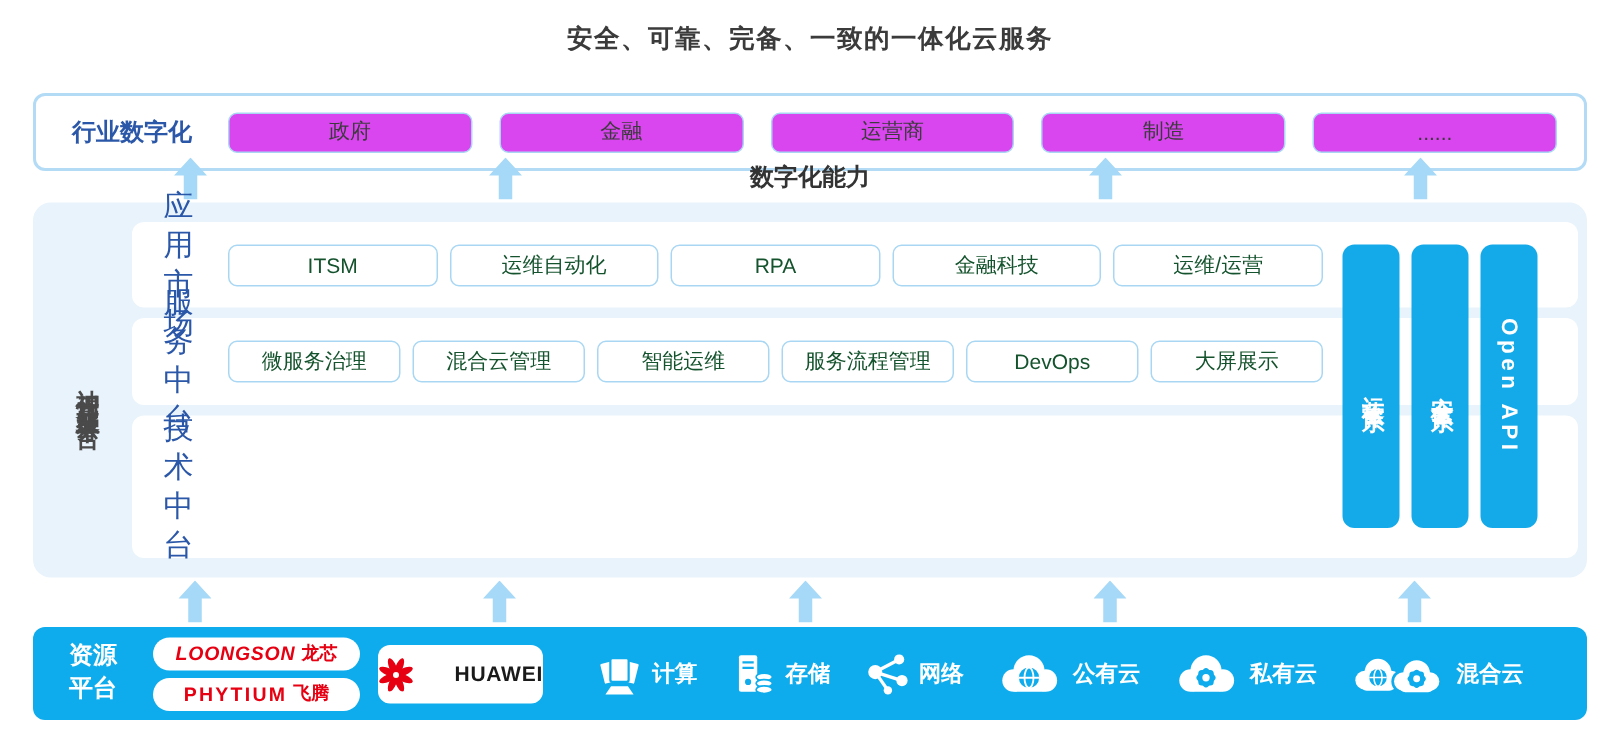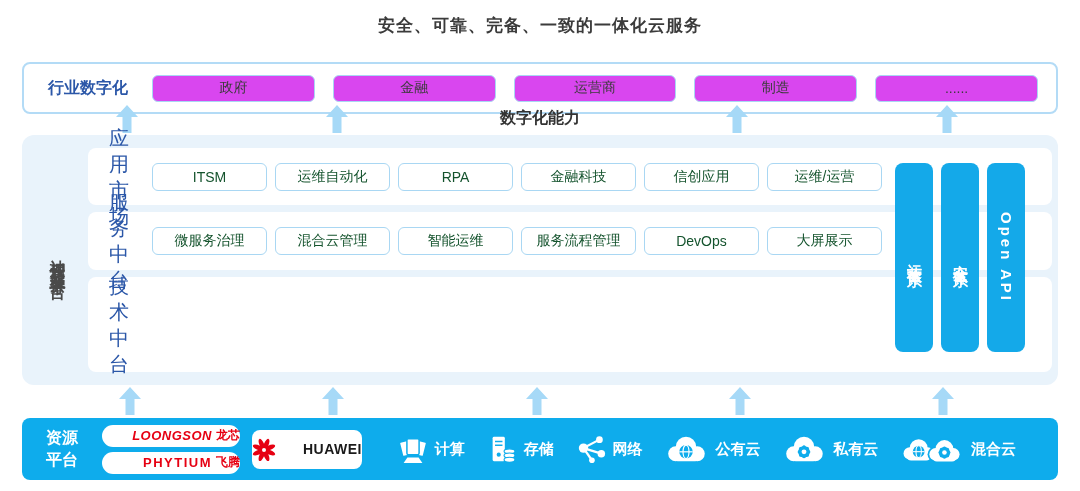--- a/index.html
+++ b/index.html
@@ -54,21 +54,21 @@
   .bottom-arrows .b1{left:97px;} .bottom-arrows .b2{left:300px;} .bottom-arrows .b3{left:504px;}
   .bottom-arrows .b4{left:707px;} .bottom-arrows .b5{left:910px;}
 
   
   .resource-bar{position:absolute;left:22px;top:418px;width:1036px;height:62px;box-sizing:border-box;
                 background:#0eacec;border-radius:8px;display:flex;align-items:center;padding-right:20px;}
   .res-label{width:80px;text-align:center;color:#fff;font-weight:bold;font-size:16px;line-height:1.35;}
   .res-label span{display:inline-block;width:34px;}
   .vendor-col{display:flex;flex-direction:column;gap:5px;width:138px;}
   .vendor-pill{background:#fff;border-radius:11px;height:22px;display:flex;align-items:center;
-               justify-content:flex-end;gap:4px;}
+               justify-content:center;gap:4px;}
   .lo-en{color:#e60012;font-weight:bold;font-style:italic;font-size:13px;letter-spacing:0.5px;}
   .lo-zh,.ph-zh{color:#e60012;font-weight:bold;font-size:12px;}
   .ph-en{color:#e60012;font-weight:bold;font-size:13px;letter-spacing:1.5px;}
   .huawei-pill{background:#fff;border-radius:8px;height:39px;width:110px;margin-left:12px;
                display:flex;align-items:center;justify-content:space-between;gap:6px;}
   .hw-text{color:#1a1a1a;font-weight:bold;font-size:14px;letter-spacing:0.5px;}
   .res-items{flex:1;display:flex;align-items:center;justify-content:space-evenly;margin-left:14px;}
   .res-item{display:flex;align-items:center;gap:7px;color:#fff;font-size:15px;font-weight:bold;}
   .res-icon{display:flex;align-items:center;}
 </style>
@@ -113,21 +113,20 @@
 
     <div class="rows">
       <div class="prow row-a">
         <div class="prow-label"><span>应用市场</span></div>
         <div class="prow-items">
           <div class="pline">
             <div class="pitem">ITSM</div>
             <div class="pitem">运维自动化</div>
             <div class="pitem">RPA</div>
             <div class="pitem">金融科技</div>
-            <div class="pitem">信创应用</div>
             <div class="pitem">运维/运营</div>
           </div>
         </div>
       </div>
 
       <div class="prow row-b">
         <div class="prow-label"><span>服务中台</span></div>
         <div class="prow-items">
           <div class="pline">
             <div class="pitem">微服务治理</div>

